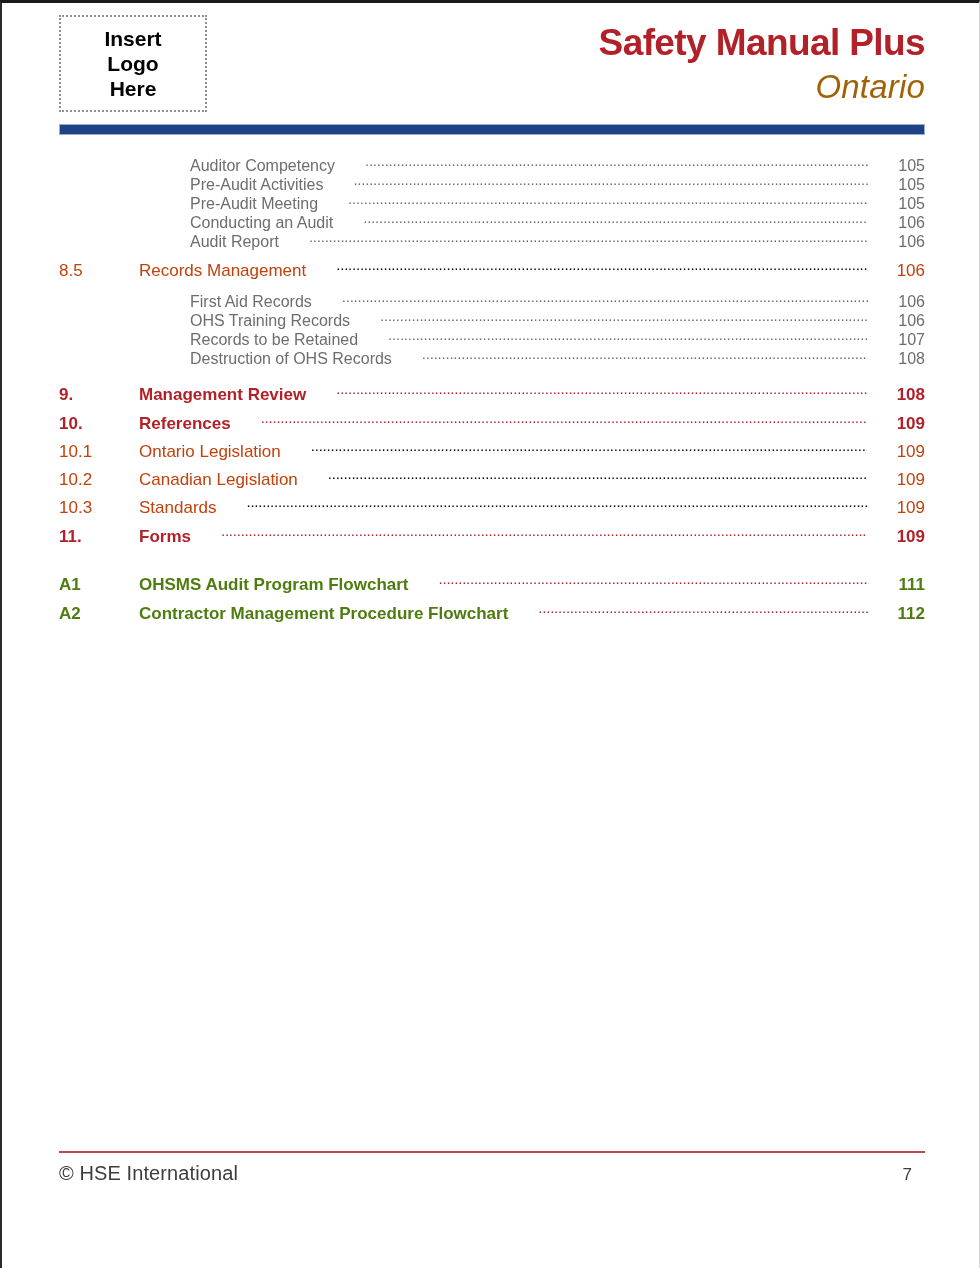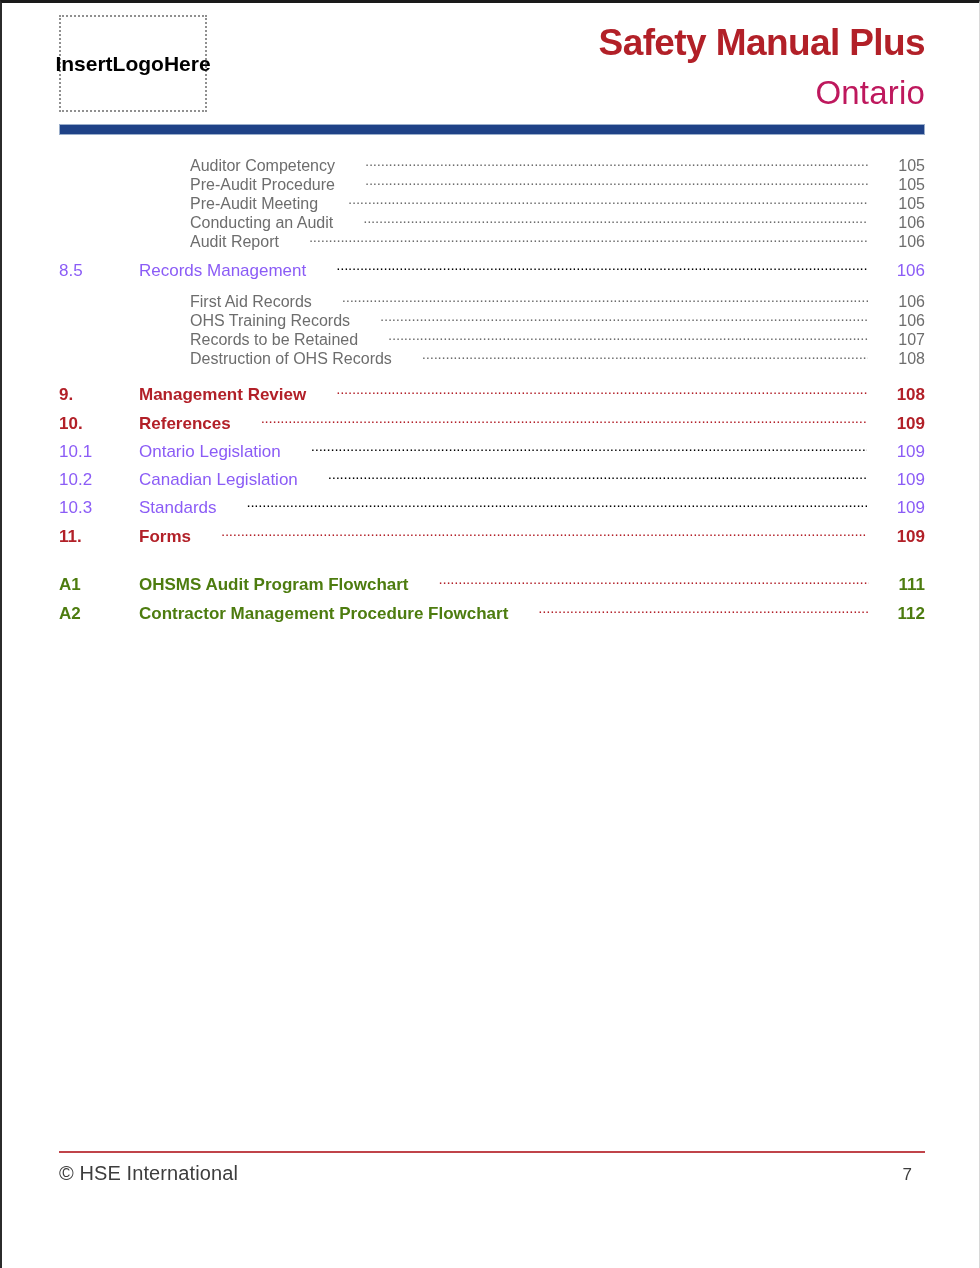--- a/index.html
+++ b/index.html
@@ -35,21 +35,21 @@
 
   .logo-box {
     position: absolute;
     left: 57px;
     top: 12px;
     width: 148px;
     height: 97px;
     border: 2px dotted #909090;
     box-sizing: border-box;
     display: flex;
-    flex-direction: row;
+    flex-direction: column;
     align-items: center;
     justify-content: center;
     background: #ffffff;
   }
   .logo-line {
     font-family: "Liberation Sans", sans-serif;
     font-weight: bold;
     font-size: 21px;
     line-height: 25px;
     color: #000000;
@@ -69,24 +69,25 @@
     line-height: 44px;
     color: #B22028;
     letter-spacing: -0.6px;
     white-space: nowrap;
   }
   .doc-subtitle {
     font-family: "Liberation Sans", sans-serif;
     font-weight: normal;
     font-size: 33px;
     line-height: 40px;
-    color: #be185d;
+    color: #a16207;
     letter-spacing: 0.2px;
     white-space: nowrap;
-    margin-top: 8px;
+    margin-top: 2px;
+    font-style: italic;
   }
 
   .header-rule {
     position: absolute;
     left: 57px;
     top: 121px;
     width: 866px;
     height: 11px;
     background: #1F4287;
     border: 1px solid #9aaecb;
@@ -158,21 +159,21 @@
     line-height: 19px;
     height: 19px;
   }
   .lvl-sub .num { width: 51px; }
   .lvl-sub .label { padding-left: 52px; }
   .lvl-sub .leader::after { font-size: 15px; }
   .lvl-sub .pagenum { font-size: 16px; }
 
   
   .lvl-two {
-    color: #8b5cf6;
+    color: #c2410c;
     font-size: 17px;
     line-height: 21px;
     height: 21px;
   }
   .lvl-two .label { padding-left: 1px; }
   .lvl-two .leader::after { font-size: 15px; color: #000; }
   .lvl-two .pagenum { font-weight: normal; }
 
   
   .lvl-one {
@@ -249,21 +250,21 @@
 
   <div class="toc" id="toc-container">
       <div class="toc-row lvl-sub">
         <span class="num"></span>
         <span class="label">Auditor Competency</span>
         <span class="leader"></span>
         <span class="pagenum">105</span>
       </div>
       <div class="toc-row lvl-sub">
         <span class="num"></span>
-        <span class="label">Pre-Audit Procedure</span>
+        <span class="label">Pre-Audit Activities</span>
         <span class="leader"></span>
         <span class="pagenum">105</span>
       </div>
       <div class="toc-row lvl-sub">
         <span class="num"></span>
         <span class="label">Pre-Audit Meeting</span>
         <span class="leader"></span>
         <span class="pagenum">105</span>
       </div>
       <div class="toc-row lvl-sub">

